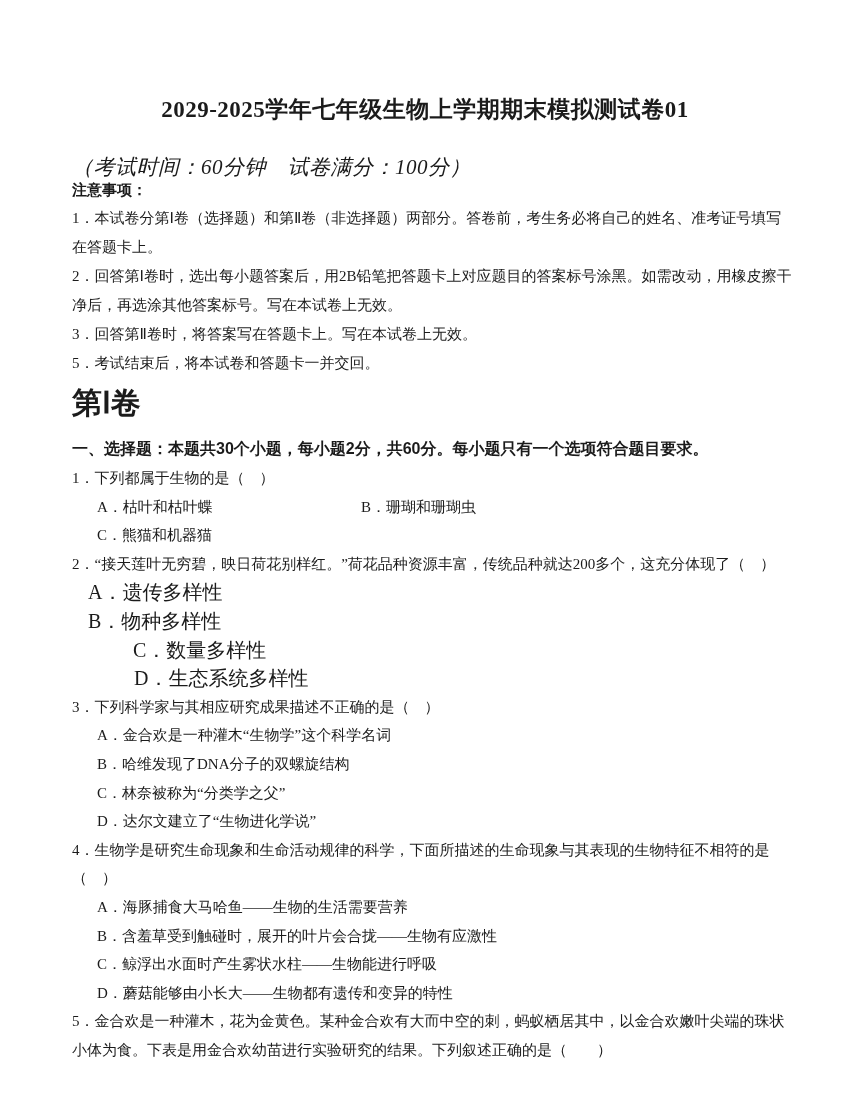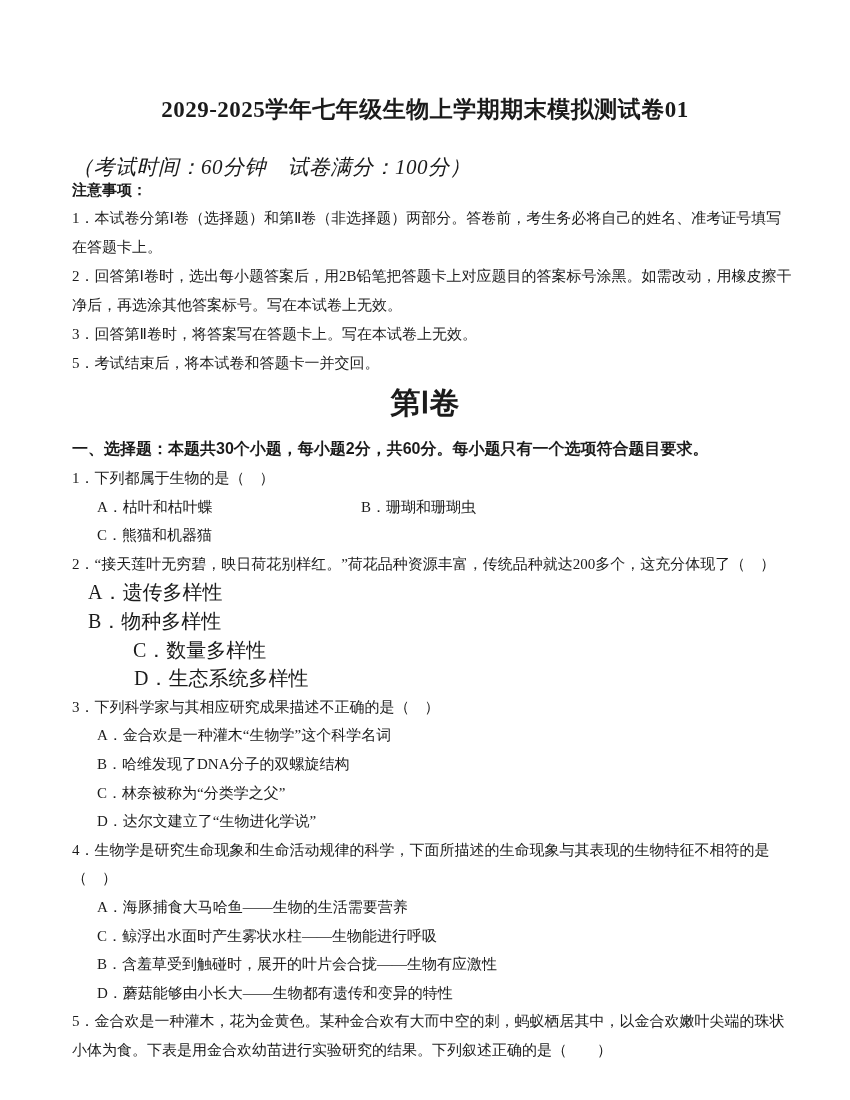--- a/index.html
+++ b/index.html
@@ -47,21 +47,21 @@
   .notices {
     margin-top: 2px;
   }
   .doc-line {
     font-size: 15px;
     line-height: 29px;
     white-space: nowrap;
   }
   .part-heading {
     margin-top: 2px;
-    text-align: center;
+    text-align: left;
     font-size: 30px;
     font-weight: 700;
     line-height: 46px;
   }
   .section-header {
     margin-top: 10px;
     font-size: 16px;
     font-weight: 700;
     line-height: 26px;
     white-space: nowrap;
@@ -153,22 +153,22 @@
           <div class="q-line">C．林奈被称为“分类学之父”</div>
           <div class="q-line">D．达尔文建立了“生物进化学说”</div>
         </div>
       </div>
 
       <div>
         <div class="q-line">4．生物学是研究生命现象和生命活动规律的科学，下面所描述的生命现象与其表现的生物特征不相符的是</div>
         <div class="q-line">（　）</div>
         <div class="opt-block">
           <div class="q-line">A．海豚捕食大马哈鱼——生物的生活需要营养</div>
+          <div class="q-line">B．含羞草受到触碰时，展开的叶片会合拢——生物有应激性</div>
           <div class="q-line">C．鲸浮出水面时产生雾状水柱——生物能进行呼吸</div>
-          <div class="q-line">B．含羞草受到触碰时，展开的叶片会合拢——生物有应激性</div>
           <div class="q-line">D．蘑菇能够由小长大——生物都有遗传和变异的特性</div>
         </div>
       </div>
 
       <div>
         <div class="q-line">5．金合欢是一种灌木，花为金黄色。某种金合欢有大而中空的刺，蚂蚁栖居其中，以金合欢嫩叶尖端的珠状</div>
         <div class="q-line">小体为食。下表是用金合欢幼苗进行实验研究的结果。下列叙述正确的是（　　）</div>
       </div>
 
     </div>

